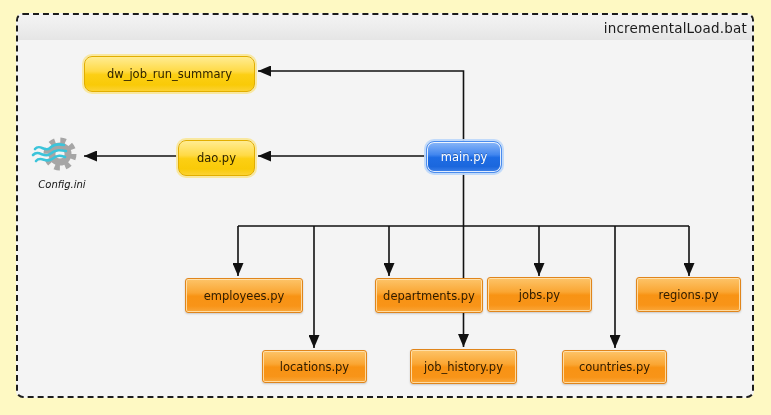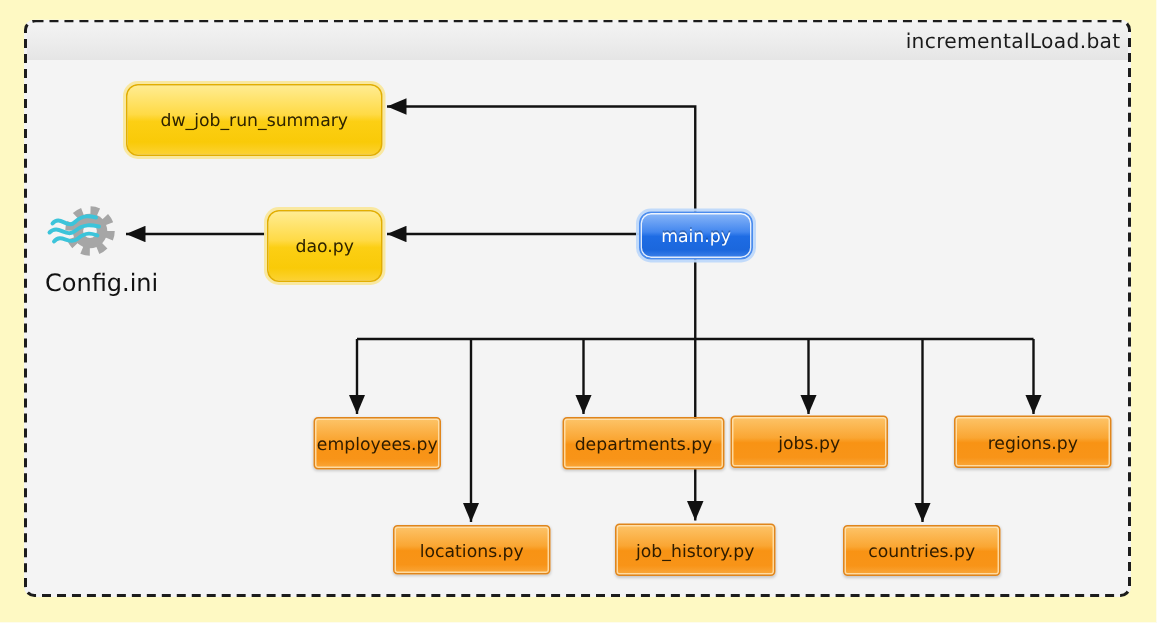--- a/index.html
+++ b/index.html
@@ -47,21 +47,21 @@
     position: absolute;
     display: flex;
     align-items: center;
     justify-content: center;
     font-size: 11.5px;
     box-sizing: border-box;
     cursor: default;
     white-space: nowrap;
   }
   .node-yellow {
-    height: 48px;
+    height: 36px;
     border: 1px solid #e2ae00;
     border-radius: 8px;
     background: linear-gradient(to bottom, #ffec92 0%, #ffda45 42%, #fccf14 52%, #f9ca08 82%, #fcd232 100%);
     box-shadow: 0 0 0 2px rgba(249, 231, 155, 0.95);
     color: #2e2300;
     text-align: right;
   }
   .node-blue {
     height: 32px;
     border: 1px solid #4a8cee;
@@ -76,23 +76,24 @@
     border: 1px solid #e0851b;
     border-radius: 3px;
     background: linear-gradient(to bottom, #fdc469 0%, #faa633 42%, #f89314 52%, #f89418 82%, #faa73a 100%);
     box-shadow: inset 0 0 0 1px rgba(255, 228, 180, 0.85), 0 1px 2px rgba(0,0,0,0.18);
     color: #2e1c00;
   }
   .config-group { position: absolute; left: 30px; top: 132px; width: 64px; height: 64px; }
   .config-label {
     position: absolute;
     left: 0; top: 47px; width: 64px;
-    text-align: left;
-    font-size: 16px;
+    text-align: center;
+    font-size: 10px;
     color: #111111;
+    font-style: italic;
   }
 </style>
 </head>
 <body>
 
 <div class="page">
 
   <div class="container">
     <div class="container-header">
       <span class="container-title">incrementalLoad.bat</span>
@@ -145,21 +146,21 @@
     <span>dw_job_run_summary</span>
   </div>
   <div class="node node-yellow" style="left:178px; top:140px; width:77px;">
     <span>dao.py</span>
   </div>
 
   <div class="node node-blue" style="left:426px; top:141px; width:76px;">
     <span>main.py</span>
   </div>
 
-  <div class="node node-orange" style="left:185px; top:278px; width:85px;margin-left:24px;">
+  <div class="node node-orange" style="left:185px; top:278px; width:118px;">
     <span>employees.py</span>
   </div>
   <div class="node node-orange" style="left:335px; top:278px; width:108px;margin-left:40px;">
     <span>departments.py</span>
   </div>
   <div class="node node-orange" style="left:487px; top:277px; width:105px;">
     <span>jobs.py</span>
   </div>
   <div class="node node-orange" style="left:636px; top:277px; width:105px;">
     <span>regions.py</span>

